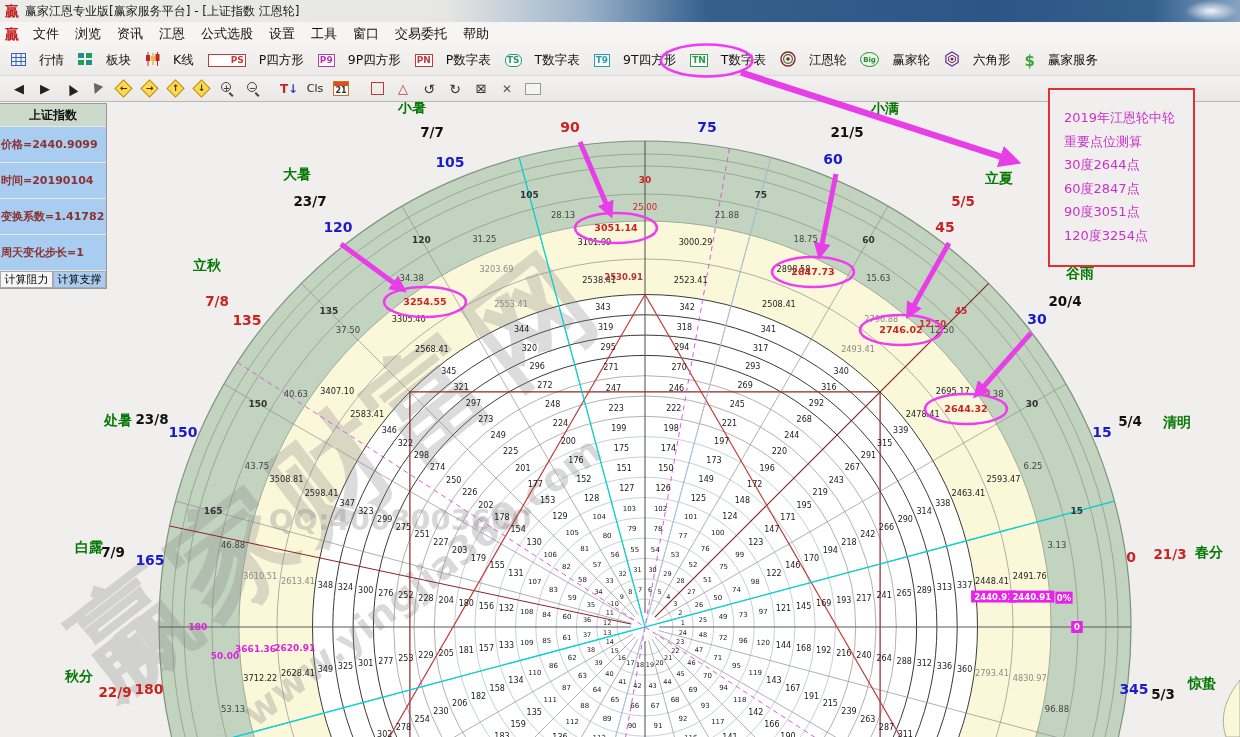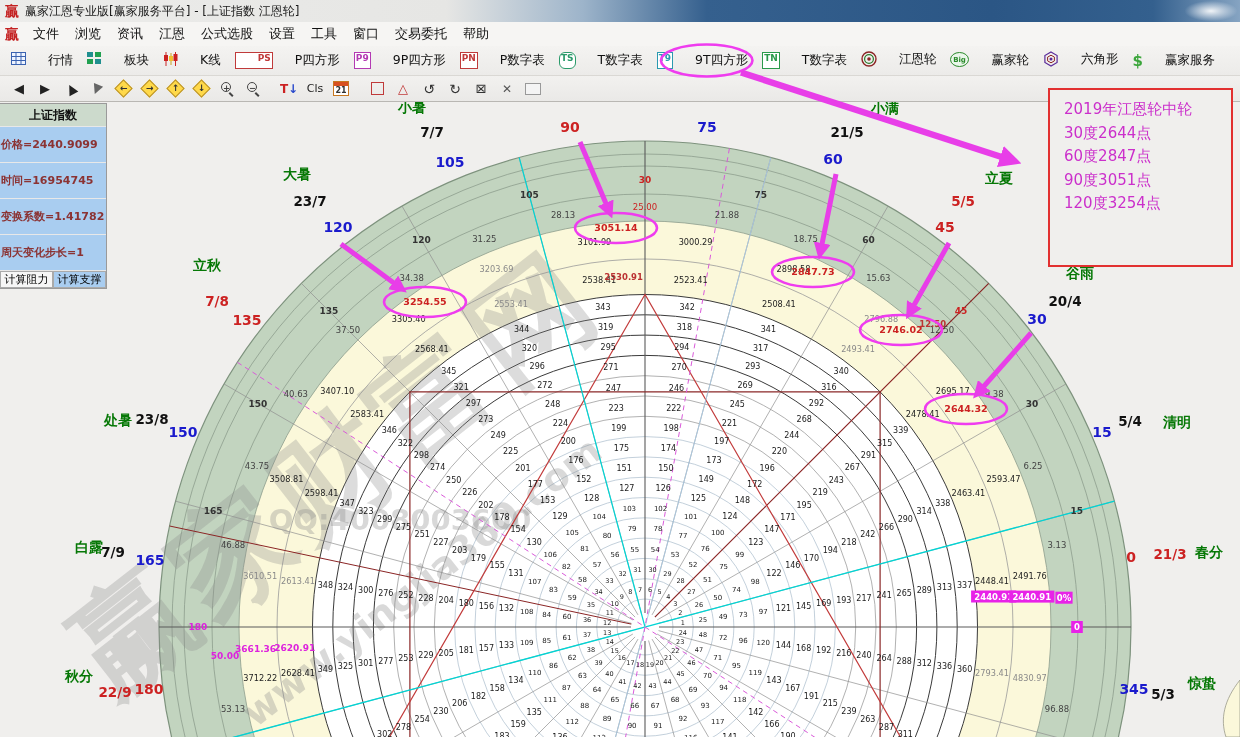--- a/index.html
+++ b/index.html
@@ -12,21 +12,21 @@
     display:flex;align-items:center;font-size:12px;color:#1a1a1a;border-bottom:1px solid #cdd8e3}
   .titlebar .glow{position:absolute;right:3px;top:1px;width:52px;height:20px;
     background:radial-gradient(ellipse at center,rgba(255,255,255,.9),rgba(255,255,255,0) 72%)}
   .logo{color:#c42222;font-weight:bold;font-size:14px;margin:0 6px 0 5px;line-height:1}
   .menubar{position:absolute;top:22px;left:0;width:1240px;height:24px;z-index:5;background:#f6f5f3;
     display:flex;align-items:center;font-size:13px;color:#111;border-bottom:1px solid #e0deda}
   .menu-item{padding:0 8px;cursor:default}
   .toolbar1{position:absolute;top:46px;left:0;width:1240px;height:30px;z-index:5;
     background:linear-gradient(#f4f3f1,#ecebe9);display:flex;align-items:center;
     font-size:12.5px;color:#111;border-bottom:1px solid #dad8d4;padding-left:4px;box-sizing:border-box}
-  .tb-item{display:flex;gap:22px;padding:2px 7px;white-space:nowrap}
+  .tb-item{display:flex;align-items:center;gap:13px;padding:2px 7px;white-space:nowrap}
   .badge{display:inline-block;border:1px solid;font-size:9px;font-weight:bold;
     padding:0 1px;line-height:11px;background:#fff}
   .toolbar2{position:absolute;top:76px;left:0;width:1240px;height:26px;z-index:5;
     background:linear-gradient(#f2f1ef,#eae9e7);display:flex;align-items:center;
     border-bottom:1px solid #b9b7b3;padding-left:6px;box-sizing:border-box}
   .tb2-item{display:inline-flex;align-items:center;justify-content:center;width:26px;height:22px}
   .dm{width:11px;height:11px;background:#ffd94a;border:1px solid #b8912a;display:inline-flex;
       align-items:center;justify-content:center;transform:rotate(45deg)}
   .dm>span{transform:rotate(-45deg);font-size:9px;font-weight:bold;color:#333;line-height:1}
   .mag{position:relative;width:15px;height:15px;display:inline-block}
@@ -44,23 +44,23 @@
     border:1px solid #9a9a9a;border-left:none;background:#4c1d95;box-sizing:border-box}
   .sp-title{background:#ccdacc;color:#111;font-size:12px;text-align:center;padding:2.5px 0;border-bottom:1px solid #e8e8e8}
   .sp-row{background:#a9cdf0;color:#8b3333;font-size:11px;padding:10px 1px;white-space:nowrap;
     overflow:hidden;border-bottom:1px solid #e8e8e8}
   .sp-btns{display:flex}
   .sp-btns button{flex:1;font-size:11px;font-weight:normal;border:1px solid #aaa;padding:0 0;
     font-family:inherit}
   .sp-btns button:first-child{background:#f6f6f6}
   .sp-btns button:last-child{background:#a9cdf0}
   
-  .anno-box{position:absolute;left:1048px;top:88px;width:185px;height:179px;z-index:6;
+  .anno-box{position:absolute;left:1048px;top:88px;width:147px;height:179px;z-index:6;
     border:2px solid #e23030;background:#f0efed;box-sizing:border-box;
-    color:#cb2fcb;font-size:15px;line-height:23.5px;padding:8px 2px 0 14px;font-weight:500}
+    color:#cb2fcb;font-size:13px;line-height:23.5px;padding:16px 2px 0 14px;font-weight:500}
   #wheel{position:absolute;left:0;top:0;z-index:0}
   #hl-overlay{position:absolute;left:0;top:0;z-index:10;pointer-events:none}
 </style>
 </head>
 <body>
 
 <svg id="wheel" width="1240" height="737">
     <circle cx="645" cy="627" r="486" fill="#c2d4bf" stroke="#7d927d" stroke-width="1.2"></circle>
     <circle cx="645" cy="627" r="473" fill="none" stroke="#8d9d8d" stroke-width="0.8"></circle>
     <circle cx="645" cy="627" r="461" fill="none" stroke="#8d9d8d" stroke-width="0.8"></circle>
@@ -813,31 +813,32 @@
       <span style="font-size:12px;color:#555;font-weight:bold">✕</span>
     </span>
     <span class="tb2-item">
       <span class="easel"></span>
     </span>
   </div>
 
 <div class="side-panel">
   <div class="sp-title">上证指数</div>
   <div class="sp-row">价格=2440.9099</div>
-  <div class="sp-row">时间=16954745</div>
+  <div class="sp-row">时间=20190104</div>
   <div class="sp-row">变换系数=1.41782</div>
   <div class="sp-row">周天变化步长=1</div>
   <div class="sp-btns">
     <button>计算阻力</button>
     <button>计算支撑</button>
   </div>
 </div>
 
 <div class="anno-box" id="annobox">
     <div>2019年江恩轮中轮</div>
+    <div>重要点位测算</div>
     <div>30度2644点</div>
     <div>60度2847点</div>
     <div>90度3051点</div>
     <div>120度3254点</div>
   </div>
 
 <svg id="hl-overlay" width="1240" height="737">
     <defs>
       <marker id="ah" viewBox="0 0 10 10" refX="6.5" refY="5" markerWidth="3.4" markerHeight="3.4" orient="auto-start-reverse">
         <path d="M0,0L10,5L0,10z" fill="#e83ee8"></path>

